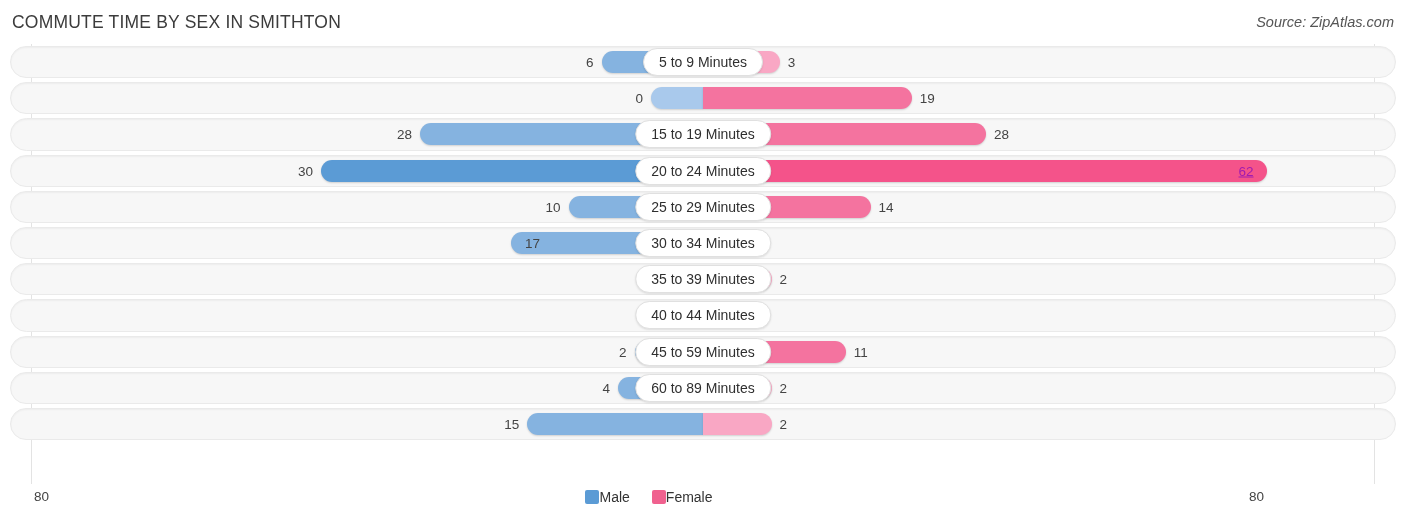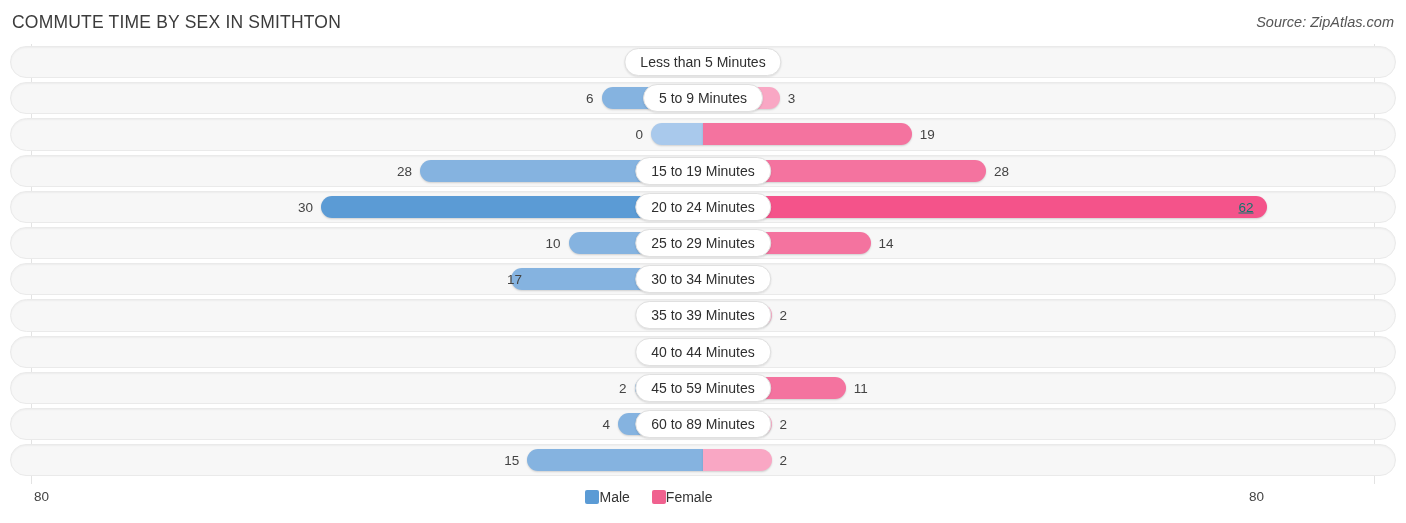--- a/index.html
+++ b/index.html
@@ -95,21 +95,21 @@
 
   .val {
     position: absolute;
     top: 50%;
     transform: translateY(-50%);
     font-size: 13.5px;
     color: #444;
     white-space: nowrap;
     z-index: 3;
   }
-  .val.inside { color: #0f766e; text-decoration: underline; }
+  .val.inside { color: #a21caf; text-decoration: underline; }
 
   .pill {
     position: absolute;
     left: 50%;
     transform: translateX(-50%);
     top: 50%;
     margin-top: -14px;
     height: 28px;
     line-height: 27px;
     padding: 0 15px;
@@ -165,28 +165,20 @@
   <div class="chart-title">COMMUTE TIME BY SEX IN SMITHTON</div>
   <div class="source">Source: ZipAtlas.com</div>
 </div>
 
 <div class="plot">
   <div class="gridline left"></div>
   <div class="gridline right"></div>
   <div class="rows" id="rows">
       <div class="row">
         <div class="track"></div>
-        <div class="bar male" style="width: 52px; background: rgb(169, 201, 236);"></div>
-        <div class="bar female" style="width: 52px; background: rgb(249, 167, 196);"></div>
-        <div class="val" style="right: 763px;">0</div>
-        <div class="val" style="left: 763px;">0</div>
-        <div class="pill">Less than 5 Minutes</div>
-      </div>
-      <div class="row">
-        <div class="track"></div>
         <div class="bar male" style="width: 101.5px; background: rgb(133, 179, 224);"></div>
         <div class="bar female" style="width: 76.75px; background: rgb(249, 167, 196);"></div>
         <div class="val" style="right: 812.5px;">6</div>
         <div class="val" style="left: 787.75px;">3</div>
         <div class="pill">5 to 9 Minutes</div>
       </div>
       <div class="row">
         <div class="track"></div>
         <div class="bar male" style="width: 52px; background: rgb(169, 201, 236);"></div>
         <div class="bar female" style="width: 208.75px; background: rgb(244, 115, 159);"></div>
@@ -214,21 +206,21 @@
         <div class="bar male" style="width: 134.5px; background: rgb(133, 179, 224);"></div>
         <div class="bar female" style="width: 167.5px; background: rgb(244, 115, 159);"></div>
         <div class="val" style="right: 845.5px;">10</div>
         <div class="val" style="left: 878.5px;">14</div>
         <div class="pill">25 to 29 Minutes</div>
       </div>
       <div class="row">
         <div class="track"></div>
         <div class="bar male" style="width: 192.25px; background: rgb(133, 179, 224);"></div>
         <div class="bar female" style="width: 52px; background: rgb(249, 167, 196);"></div>
-        <div class="val" style="right: 884px;">17</div>
+        <div class="val" style="right: 866px;">17</div>
         <div class="val" style="left: 763px;">0</div>
         <div class="pill">30 to 34 Minutes</div>
       </div>
       <div class="row">
         <div class="track"></div>
         <div class="bar male" style="width: 52px; background: rgb(169, 201, 236);"></div>
         <div class="bar female" style="width: 68.5px; background: rgb(249, 167, 196);"></div>
         <div class="val" style="right: 763px;">0</div>
         <div class="val" style="left: 779.5px;">2</div>
         <div class="pill">35 to 39 Minutes</div>

